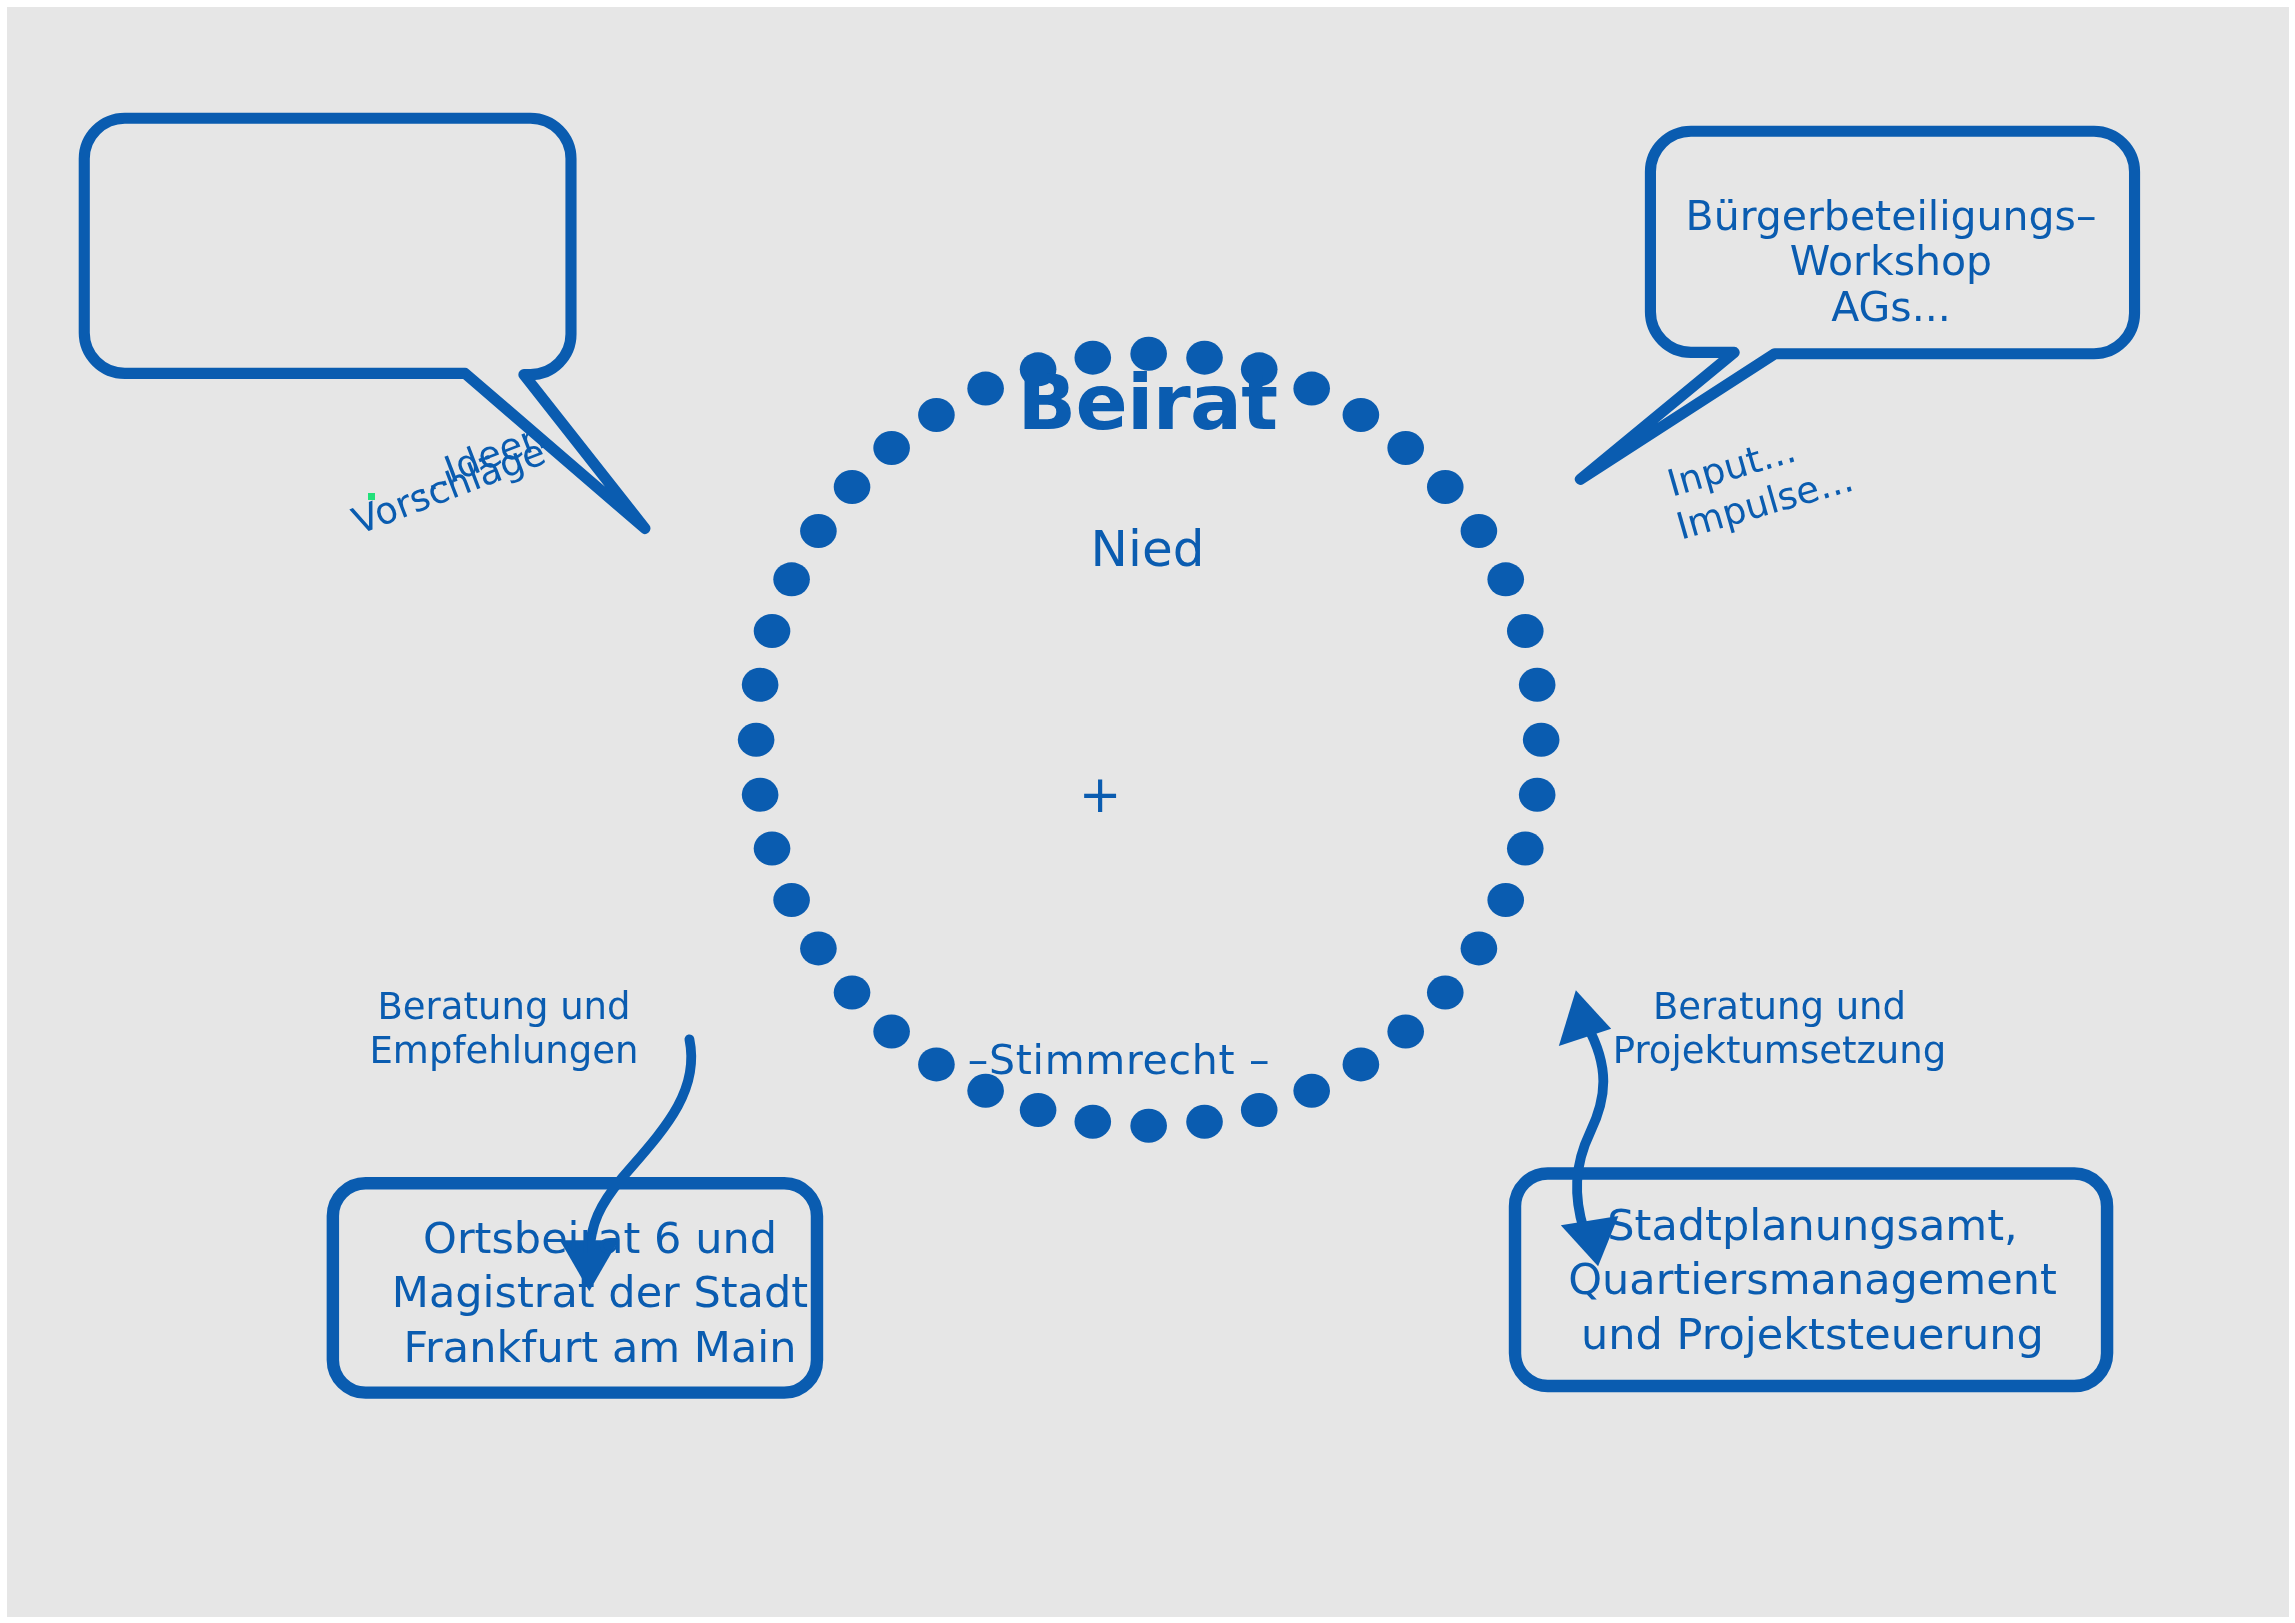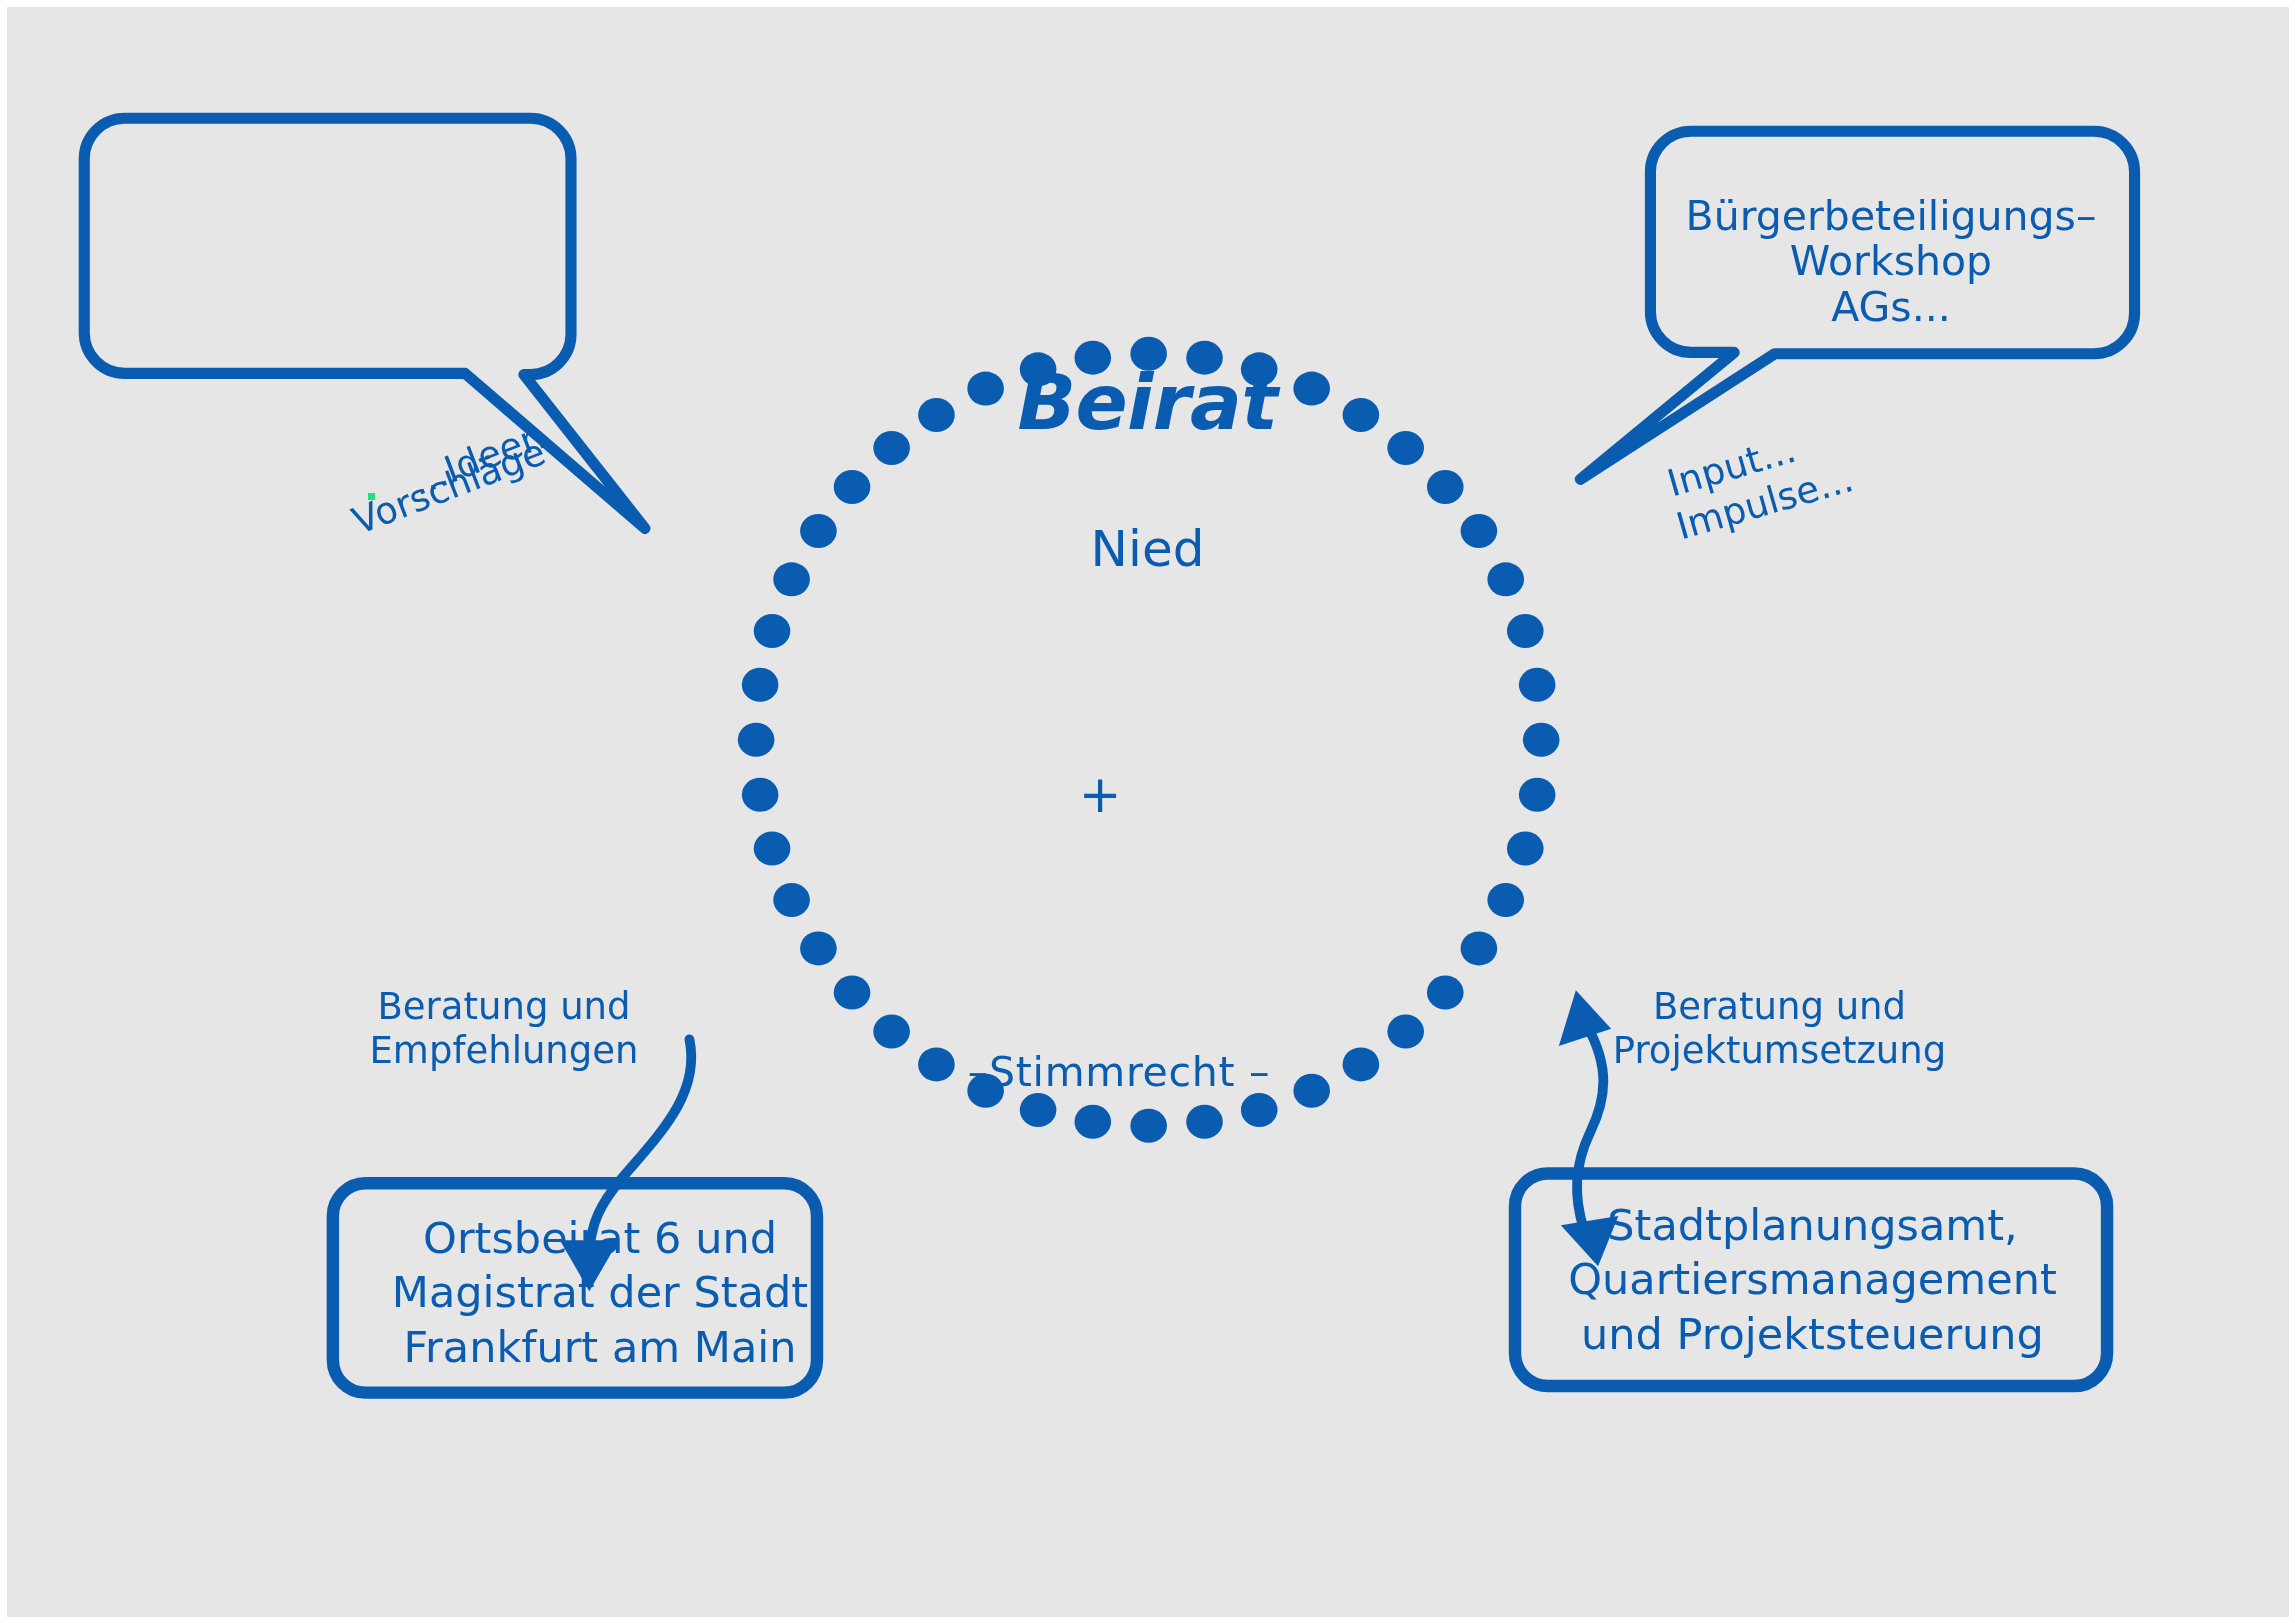--- a/index.html
+++ b/index.html
@@ -28,41 +28,41 @@
   }
   #bubble-right-text{
     left:1649px;top:144px;width:471px;
     font-size:41px;
     margin-top:43px;
   }
 
   
   #circle-title{
     left:814px;top:353px;width:654px;
-    font-size:77px;font-weight:bold;letter-spacing:-0.7px;font-style:italic;
+    font-size:77px;font-weight:bold;letter-spacing:-0.7px;
   }
   #circle-sub{
     left:814px;top:458px;width:654px;
     font-size:50px;
   }
   #col-left{
     left:654px;top:654px;width:340px;
     font-size:39px;line-height:1.28;
   }
   #col-right{
     left:1171px;top:654px;width:288px;
     font-size:39px;line-height:1.28;
   }
   #plus-sign{
     left:1054px;top:759px;width:79px;
     font-size:51px;
   }
   #stimmrecht{
     left:903px;top:1031px;width:419px;
-    font-size:41px;letter-spacing:0.7px;margin-top:12px;
+    font-size:41px;letter-spacing:0.7px;
   }
 
   
   #ann-ideen{
     left:399px;top:458px;width:275px;
     font-size:37px;text-align:left;
     transform:rotate(-21deg);transform-origin:left top;
   }
   #ann-vorschlaege{
     left:340px;top:497px;width:301px;

